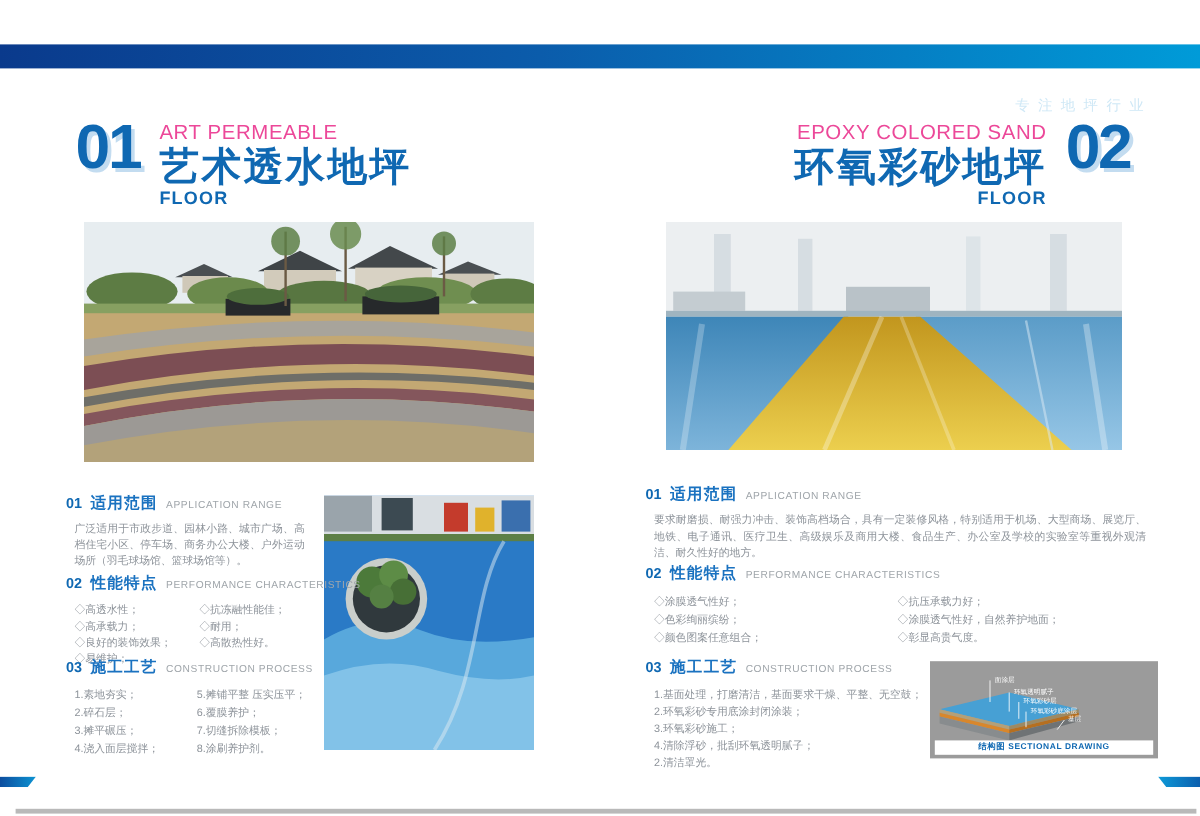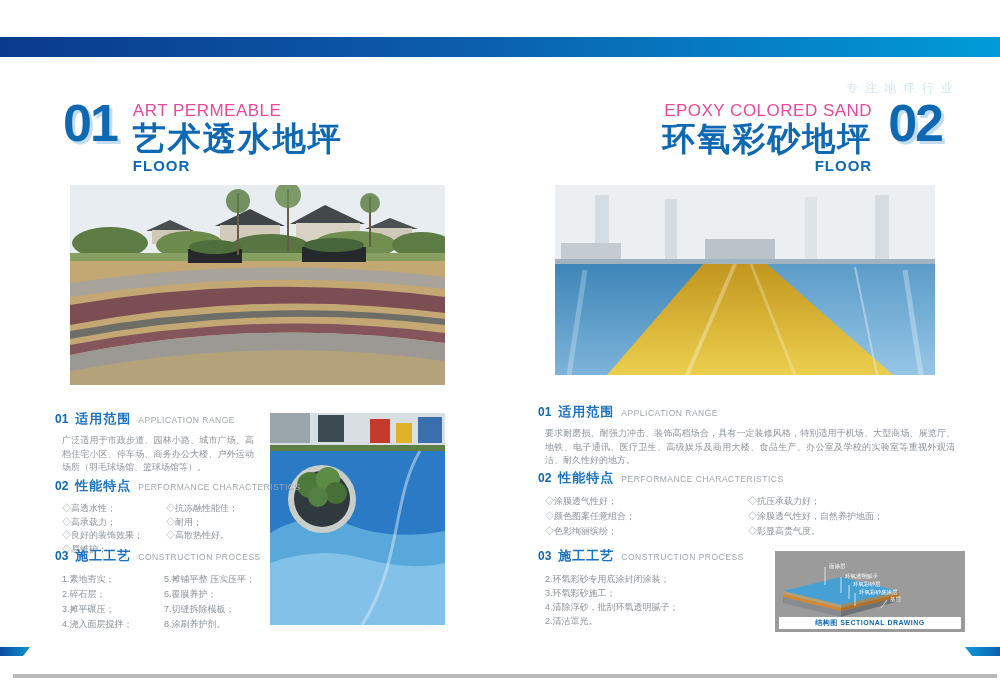--- a/index.html
+++ b/index.html
@@ -259,39 +259,40 @@
 
   <div class="sec rs2">
     <div class="sec-head">
       <span class="sec-num">02</span>
       <span class="sec-zh">性能特点</span>
       <span class="sec-en">PERFORMANCE CHARACTERISTICS</span>
     </div>
     <div class="cols">
       <ul class="plist col1">
         <li>◇涂膜透气性好；</li>
+        <li>◇色彩绚丽缤纷；</li>
         <li>◇颜色图案任意组合；</li>
-        <li>◇色彩绚丽缤纷；</li>
       </ul>
       <ul class="plist col2">
         <li>◇抗压承载力好；</li>
         <li>◇涂膜透气性好，自然养护地面；</li>
         <li>◇彰显高贵气度。</li>
       </ul>
     </div>
   </div>
 
   <div class="sec rs3">
     <div class="sec-head">
       <span class="sec-num">03</span>
       <span class="sec-zh">施工工艺</span>
       <span class="sec-en">CONSTRUCTION PROCESS</span>
     </div>
     <div class="cols">
       <ul class="plist">
+        <li>1.基面处理，打磨清洁，基面要求干燥、平整、无空鼓；</li>
         <li>2.环氧彩砂专用底涂封闭涂装；</li>
         <li>3.环氧彩砂施工；</li>
         <li>4.清除浮砂，批刮环氧透明腻子；</li>
         <li>2.清洁罩光。</li>
       </ul>
     </div>
   </div>
 
   <div class="diagram">
     <svg viewBox="0 0 190 66">

